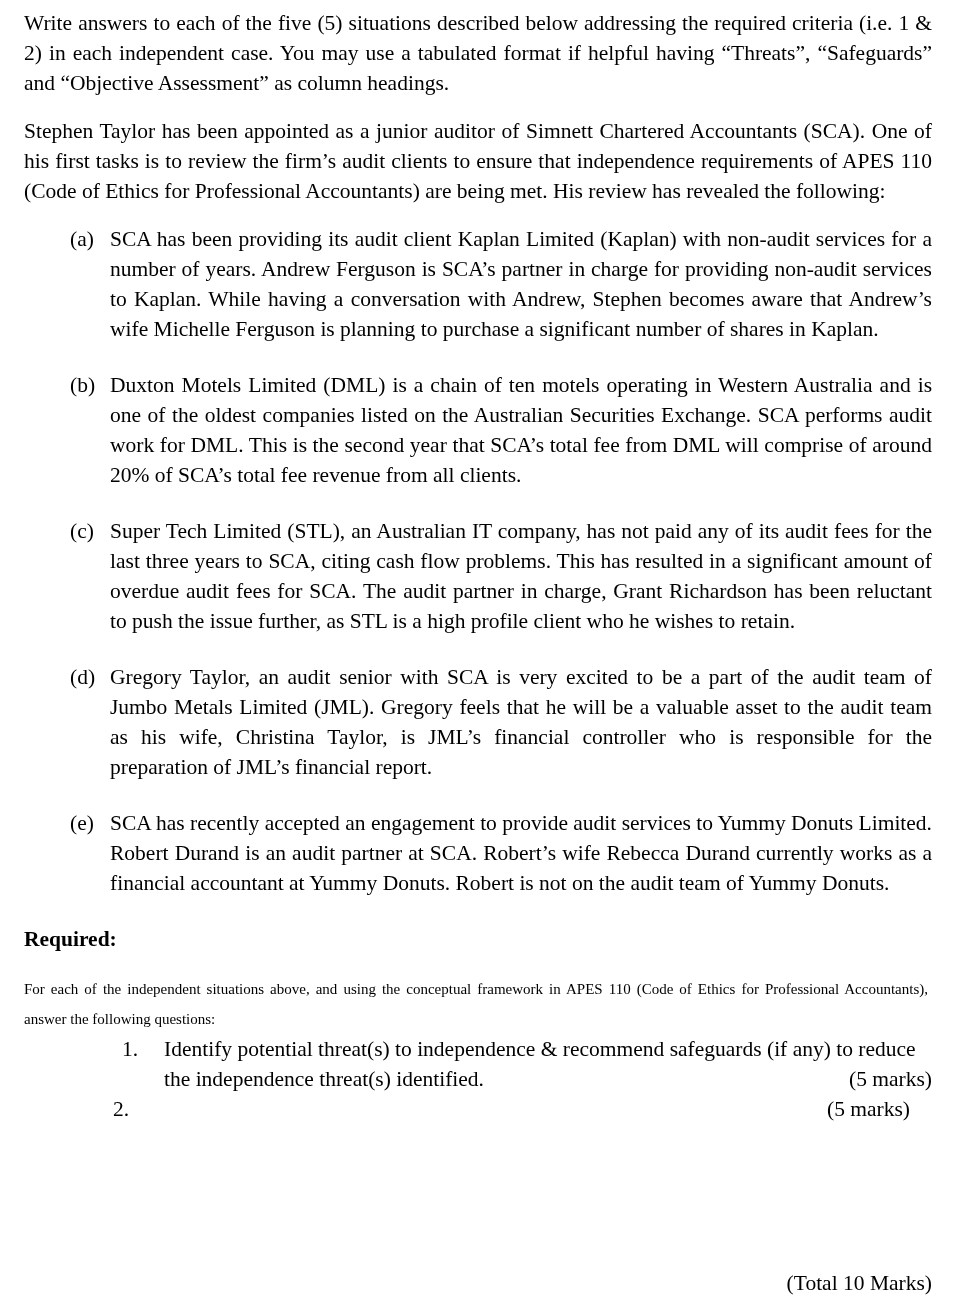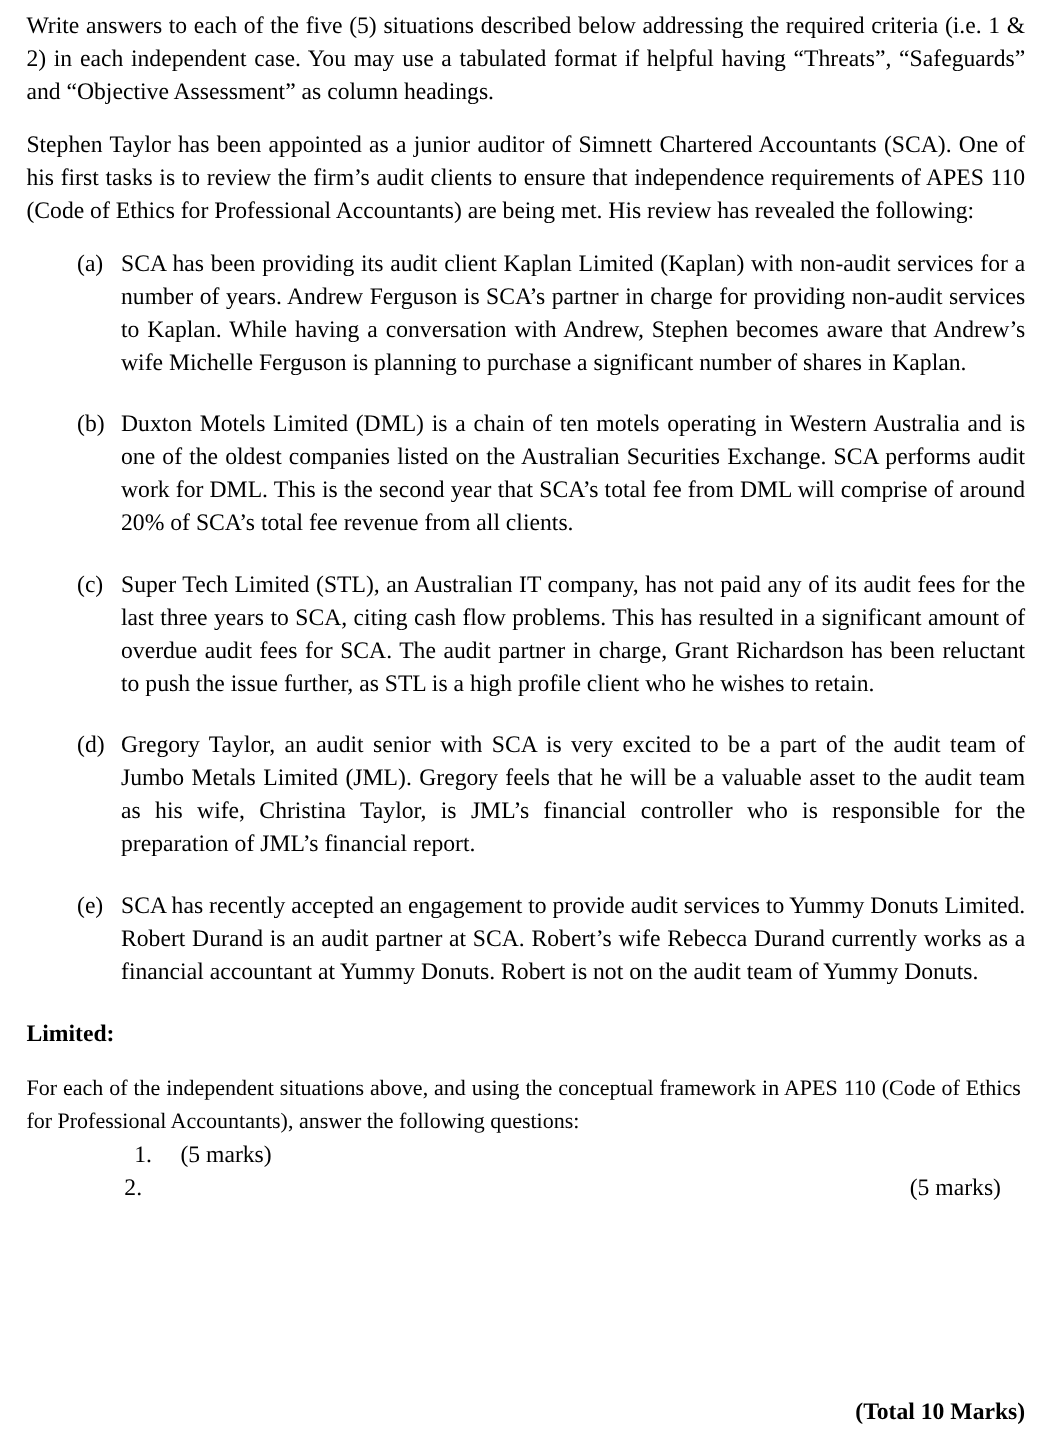--- a/index.html
+++ b/index.html
@@ -69,21 +69,21 @@
 
   h2.required {
     font-size: 21.5px;
     line-height: 30px;
     font-weight: bold;
     margin: 16px 0 20px 0;
   }
 
   p.intro-q {
     margin: 0 4px 0 0;
-    font-size: 20px;
+    font-size: 15px;
     line-height: 30px;
     text-align: justify;
     text-justify: inter-word;
   }
 
   ol.num-list {
     list-style: none;
     margin: 0;
     padding: 0;
   }
@@ -128,21 +128,21 @@
     padding-right: 22px;
   }
   .q1-marks-pad { padding-right: 22px; }
 
   .total-marks {
     position: absolute;
     right: 24px;
     bottom: 12px;
     font-size: 21.5px;
     line-height: 30px;
-    font-weight: bold;
+    font-weight: normal;
     text-align: left;
   }
 </style>
 </head>
 <body>
 
 <div class="page">
   <div class="content">
 
     <p class="para">Write answers to each of the five (5) situations described below addressing the required criteria (i.e. 1 &amp; 2) in each independent case. You may use a tabulated format if helpful having “Threats”, “Safeguards” and “Objective Assessment” as column headings.</p>
@@ -165,28 +165,30 @@
       <li>
         <span class="marker">(d)</span>
         <span class="body">Gregory Taylor, an audit senior with SCA is very excited to be a part of the audit team of Jumbo Metals Limited (JML). Gregory feels that he will be a valuable asset to the audit team as his wife, Christina Taylor, is JML’s financial controller who is responsible for the preparation of JML’s financial report.</span>
       </li>
       <li>
         <span class="marker">(e)</span>
         <span class="body">SCA has recently accepted an engagement to provide audit services to Yummy Donuts Limited. Robert Durand is an audit partner at SCA. Robert’s wife Rebecca Durand currently works as a financial accountant at Yummy Donuts. Robert is not on the audit team of Yummy Donuts.</span>
       </li>
     </ol>
 
-    <h2 class="required">Limited:</h2>
+    <h2 class="required">Required:</h2>
 
     <p class="intro-q">For each of the independent situations above, and using the conceptual framework in APES 110 (Code of Ethics for Professional Accountants), answer the following questions:</p>
 
     <ol class="num-list">
       <li class="q1">
         <span class="num">1.</span>
+        <span class="q-line">Identify potential threat(s) to independence &amp; recommend safeguards (if any) to reduce</span>
         <span class="q-line-split q1-marks-pad">
+          <span>the independence threat(s) identified.</span>
           <span class="marks">(5 marks)</span>
         </span>
       </li>
       <li class="q2">
         <span class="num">2.</span>
       </li>
     </ol>
 
     <div class="marks-row">(5 marks)</div>
 

